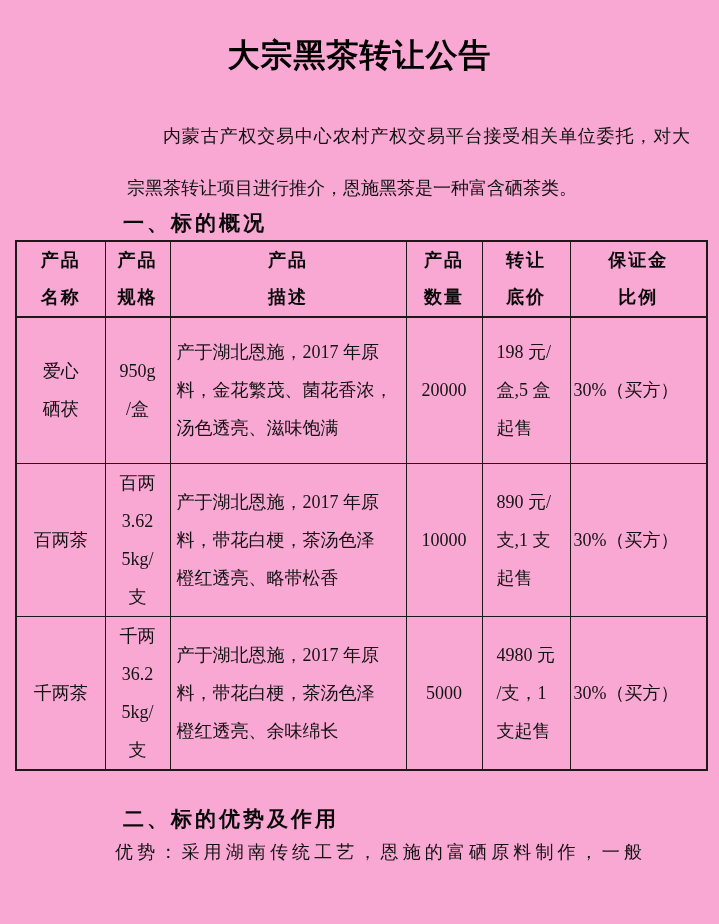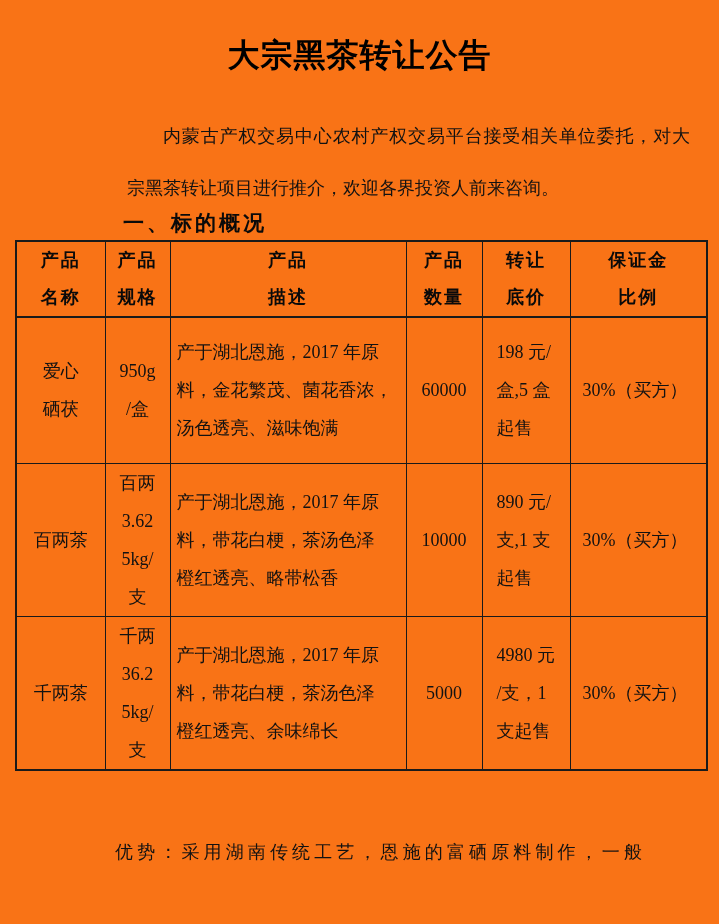--- a/index.html
+++ b/index.html
@@ -1,21 +1,21 @@
 <!DOCTYPE html>
 <html><head>
 <meta charset="utf-8">
 <style>
   * { margin: 0; padding: 0; box-sizing: border-box; }
   html, body { background: #ffffff; }
   .page {
     position: relative;
     width: 719px;
     height: 924px;
-    background: #f97316;
+    background: #f9a8d4;
     color: #000000;
     font-family: "Liberation Serif", "DejaVu Serif", serif;
     overflow: hidden;
   }
   .title {
     position: absolute;
     top: 34px; left: 0; right: 0;
     text-align: center;
     font-family: "Liberation Sans", "DejaVu Sans", sans-serif;
     font-weight: 900;
@@ -69,32 +69,32 @@
     color: #0a0a0a;
   }
   .products td { line-height: 38px; }
   .hrow   { height: 73px; border-radius: 14px; }
   .row-0  { height: 146px; }
   .row-1  { height: 150px; }
   .row-2  { height: 148px; }
   .c-center { text-align: center; }
   .c-desc   { text-align: left; padding: 0 4px 0 6px; margin-top: 47px; }
   .c-price  { text-align: left; padding-left: 14px; }
-  .c-deposit{ text-align: left; padding-left: 12px; }
+  .c-deposit{ text-align: left; padding-left: 3px; }
 </style>
 </head>
 <body>
 
 <div class="page">
 
   <h1 class="title">大宗黑茶转让公告</h1>
 
   <div class="para para1">
     <span class="jline indent">内蒙古产权交易中心农村产权交易平台接受相关单位委托，对大</span>
-    <span class="pline">宗黑茶转让项目进行推介，欢迎各界投资人前来咨询。</span>
+    <span class="pline">宗黑茶转让项目进行推介，恩施黑茶是一种富含硒茶类。</span>
   </div>
 
   <h2 class="heading heading1">一、标的概况</h2>
 
   <table class="products">
     <colgroup>
       <col style="width:89px">
       <col style="width:65px">
       <col style="width:236px">
       <col style="width:76px">
@@ -119,21 +119,21 @@
     </thead>
     <tbody>
       <tr class="row-0">
         <td class="c-center">爱心
 硒茯</td>
         <td class="c-center">950g
 /盒</td>
         <td class="c-desc">产于湖北恩施，2017 年原
 料，金花繁茂、菌花香浓，
 汤色透亮、滋味饱满</td>
-        <td class="c-center">60000</td>
+        <td class="c-center">20000</td>
         <td class="c-price">198 元/
 盒,5 盒
 起售</td>
         <td class="c-deposit">30%（买方）</td>
       </tr>
       <tr class="row-1">
         <td class="c-center">百两茶</td>
         <td class="c-center">百两
 3.62
 5kg/
@@ -158,18 +158,19 @@
 橙红透亮、余味绵长</td>
         <td class="c-center">5000</td>
         <td class="c-price">4980 元
 /支，1
 支起售</td>
         <td class="c-deposit">30%（买方）</td>
       </tr>
     </tbody>
   </table>
 
+  <h2 class="heading heading2">二、标的优势及作用</h2>
 
   <div class="para para2">
     <span class="jline indent">优势：采用湖南传统工艺，恩施的富硒原料制作，一般</span>
   </div>
 
 </div>
 
 </body></html>

